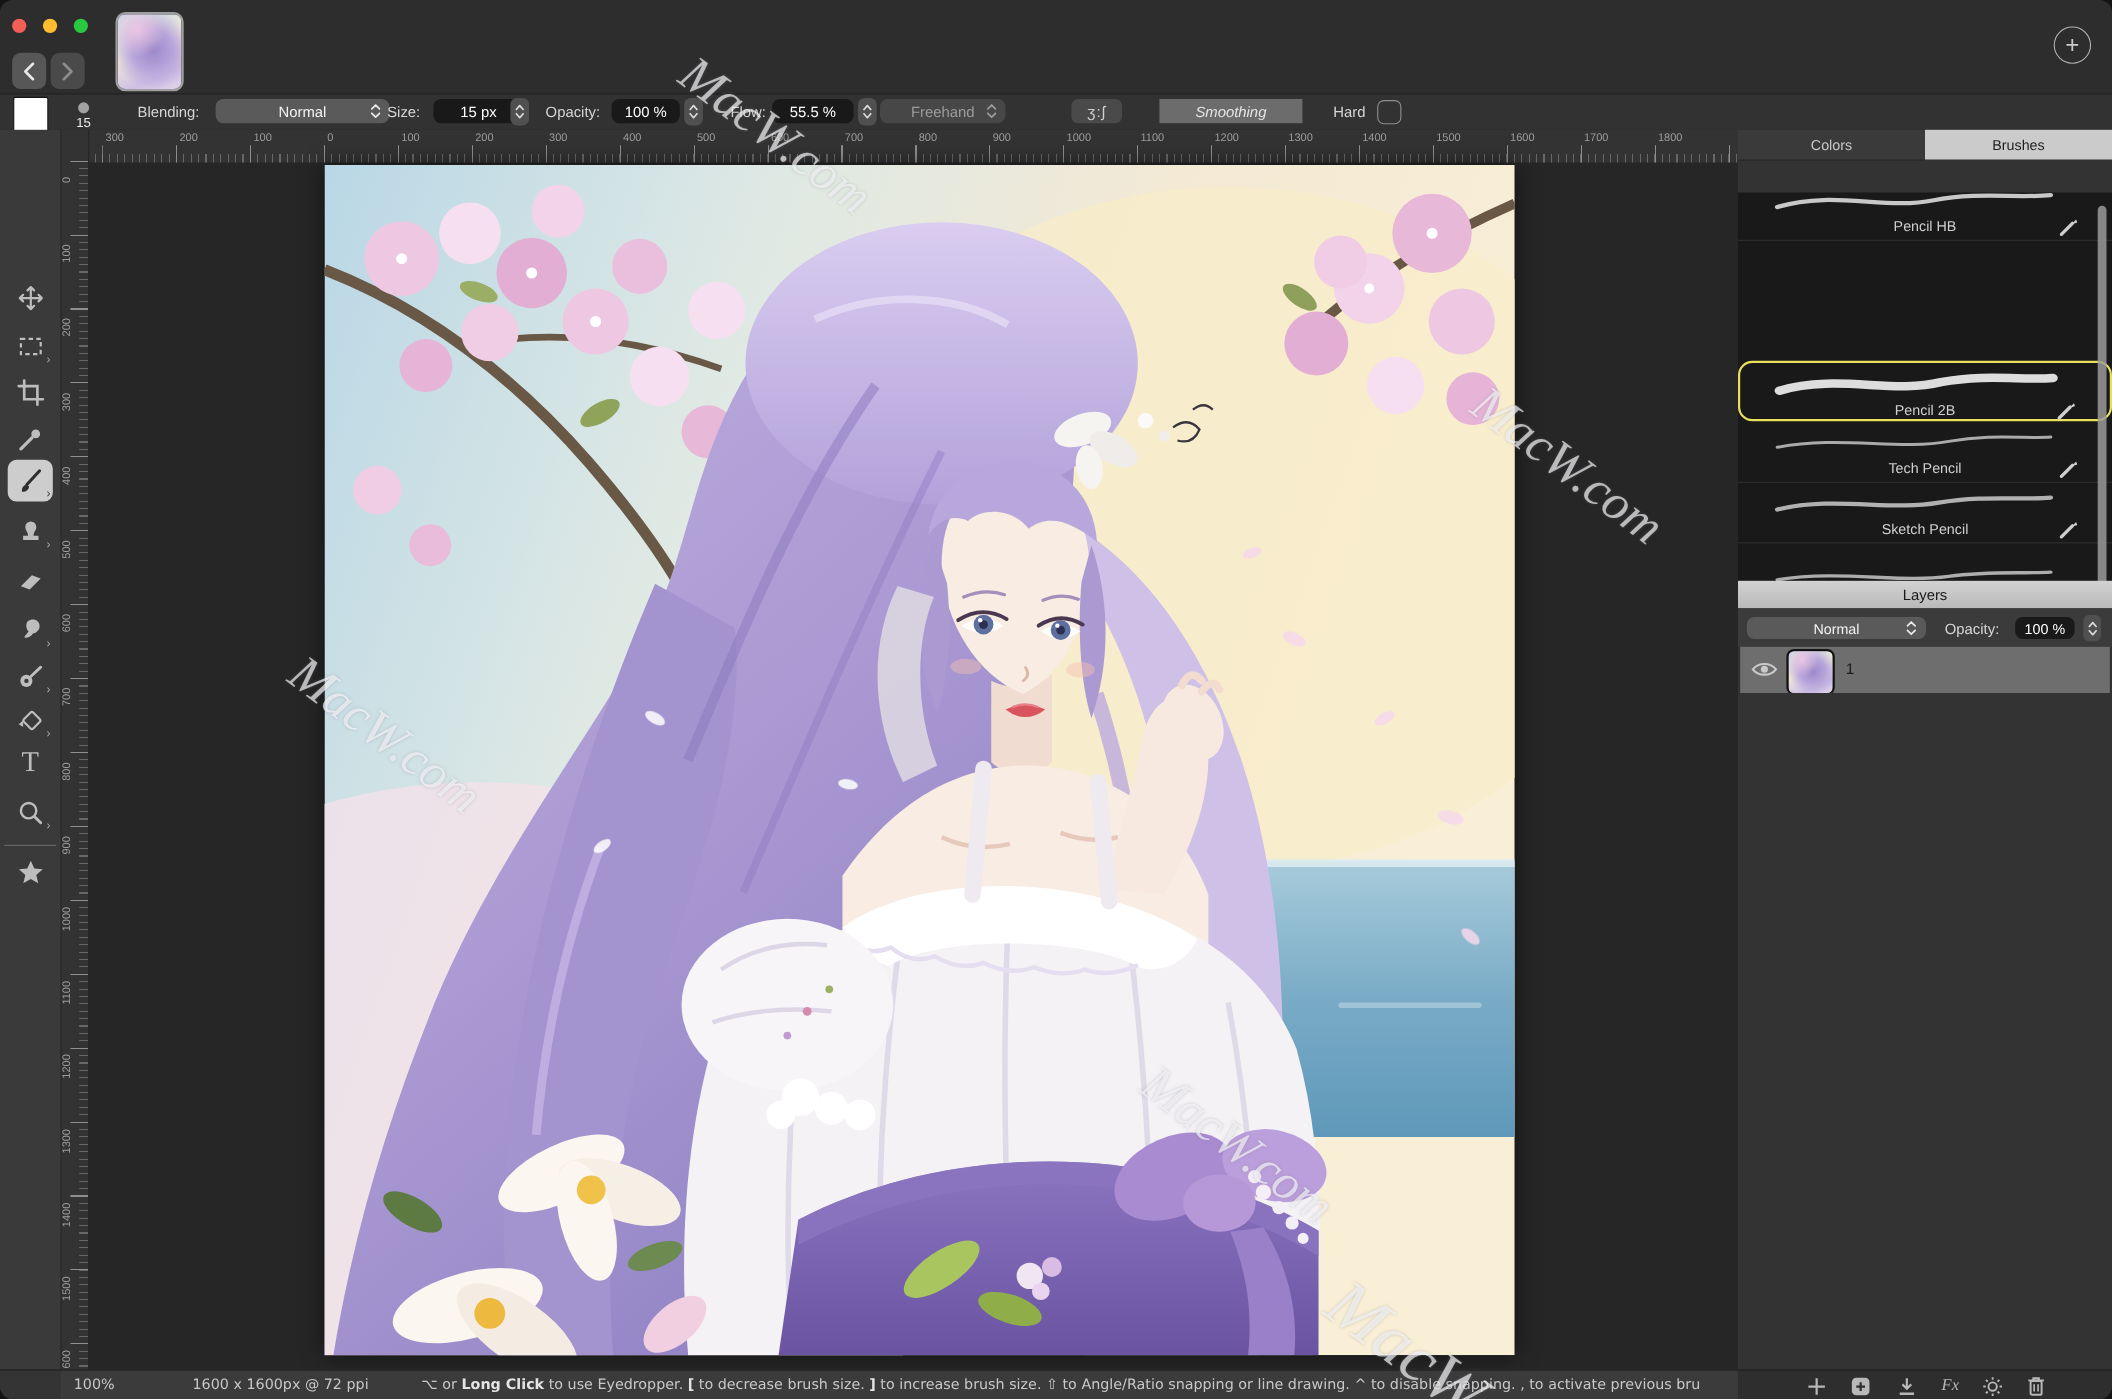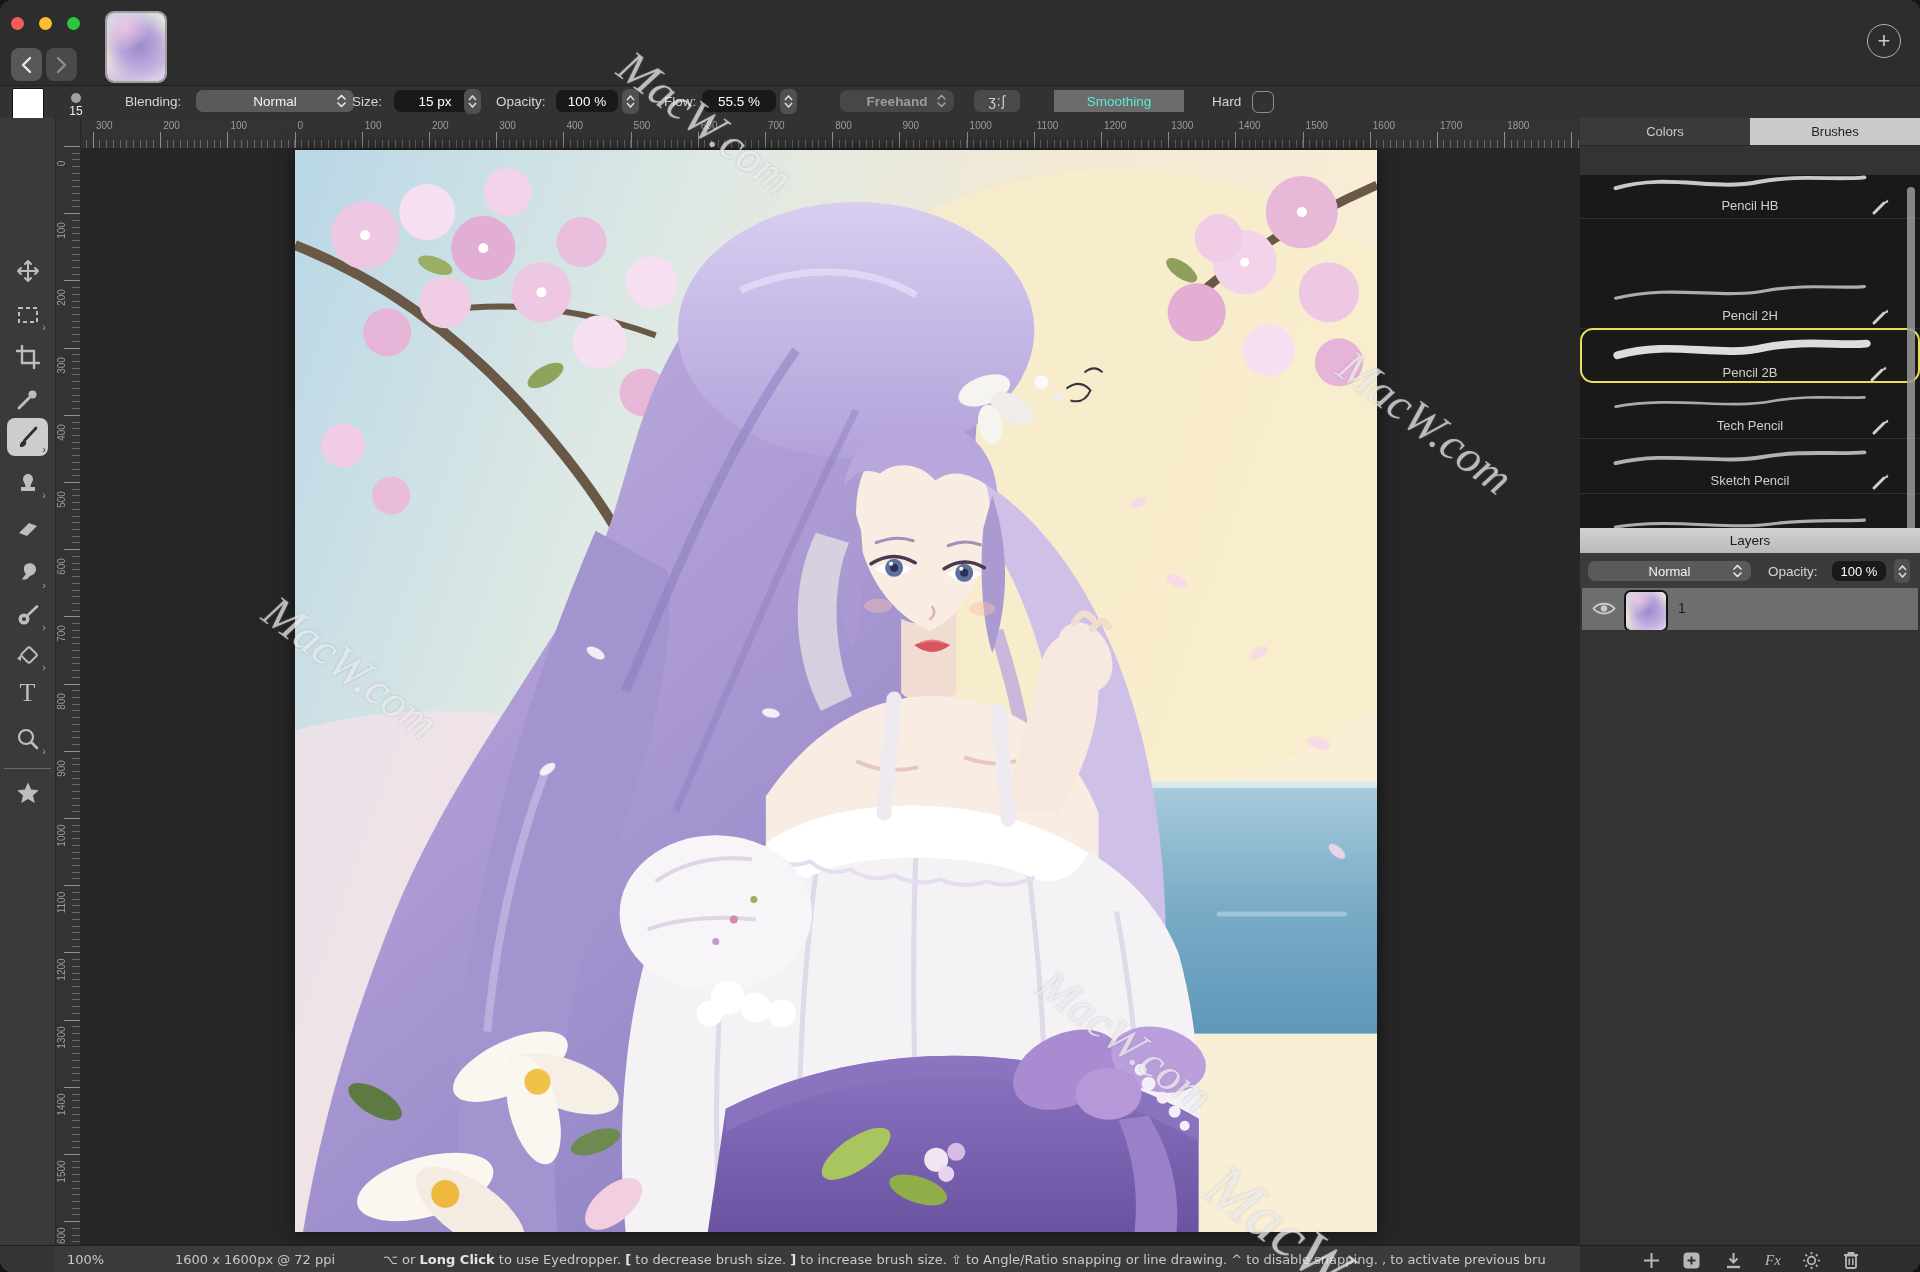--- a/index.html
+++ b/index.html
@@ -29,22 +29,22 @@
   .dropdown .dd-text{flex:1;text-align:center;}
   .dropdown.disabled{background:#474747;color:#9c9c9c;}
   .stepper{top:89px;width:17px;height:25px;background:#505050;border-radius:6px;display:flex;flex-direction:column;
     align-items:center;justify-content:center;gap:1px;}
   .chev{width:9px;height:6px;}
   #color-swatch{left:12px;top:88px;width:30px;height:30px;background:#fff;border:1px solid #151515;border-radius:2px;}
   #size-dot{left:71px;top:93px;width:10px;height:10px;border-radius:50%;background:#a2a2a2;}
   #size-dot-label{left:60px;top:104px;width:32px;text-align:center;font-size:12px;color:#ededed;}
   #smooth-curve-btn{left:974px;top:90px;width:46px;height:22px;background:#4a4a4a;border-radius:6px;color:#cfcfcf;
     font-size:14px;display:flex;align-items:center;justify-content:center;letter-spacing:1px;}
-  #smoothing-btn{left:1054px;top:90px;width:130px;height:22px;background:#6c6c6c;border-radius:0;color:#5eead4;
-    font-size:13.5px;display:flex;align-items:center;justify-content:center;}
+  #smoothing-btn{left:1054px;top:90px;width:130px;height:22px;background:#6c6c6c;border-radius:0;color:#e5e5e5;
+    font-size:13.5px;display:flex;align-items:center;justify-content:center;font-style:italic;}
   #hard-checkbox{left:1252px;top:91px;width:20px;height:20px;border:1.5px solid #8f8f8f;border-radius:6px;background:transparent;}
 
   
   #h-ruler{left:80px;top:118px;width:1500px;height:30px;background-color:#333;
     background-image:
       repeating-linear-gradient(90deg,#8f8f8f 0 1px,transparent 1px 67.2px),
       repeating-linear-gradient(90deg,#686868 0 1px,transparent 1px 6.72px);
     background-size:100% 16px,100% 8px;background-position:13px 100%,6px 100%;background-repeat:no-repeat;
     border-bottom:1px solid #262626;overflow:hidden;}
   #v-ruler{left:55px;top:118px;width:25px;height:1127px;background-color:#333;
@@ -185,21 +185,21 @@
   <div class="valuebox abs" style="left:702px;width:74px;">55.5 %</div>
   <div class="stepper abs" style="left:780px;">
     <svg class="chev" viewBox="0 0 9 6">
         <path d="M1,5 L4.5,1 L8,5" stroke="#ddd" stroke-width="1.5" fill="none"></path>
       </svg>
     <svg class="chev" viewBox="0 0 9 6">
         <path d="M1,1 L4.5,5 L8,1" stroke="#ddd" stroke-width="1.5" fill="none"></path>
       </svg>
   </div>
 
-  <div class="dropdown disabled abs" style="left:840px;width:114px;font-weight:bold;">
+  <div class="dropdown disabled abs" style="left:800px;width:114px;">
     <span class="dd-text">Freehand</span>
     <svg class="abs" style="right:8px;top:4px;" width="9" height="14" viewBox="0 0 9 14">
         <path d="M1,5 L4.5,1.5 L8,5 M1,9 L4.5,12.5 L8,9" stroke="#9c9c9c" stroke-width="1.6" fill="none" stroke-linecap="round" stroke-linejoin="round"></path>
       </svg>
   </div>
   <div id="smooth-curve-btn" class="abs">
       <span>ʒ:ʃ</span>
     </div>
   <div id="smoothing-btn" class="abs">Smoothing</div>
   <span class="tb-label abs" style="left:1212px;">Hard</span>
@@ -533,30 +533,20 @@
       <div class="brush-item" style="top:-12px;">
         <svg class="stroke" viewBox="0 0 300 44" preserveAspectRatio="none">
             <path d="M12,30 C70,10 120,34 170,22 C215,12 255,20 288,16" fill="none" stroke="#dcdcdc" stroke-width="5" stroke-linecap="round" opacity="0.9"></path>
           </svg>
         <span class="bname">Pencil HB</span>
         <svg class="picon" viewBox="0 0 20 20">
             <path d="M4,16 L14,6" stroke="#cfcfcf" stroke-width="3" stroke-linecap="round"></path>
             <path d="M14,6 l3.4,-3.4 l1,2.6 l-2.6,1 z" fill="#cfcfcf"></path>
           </svg>
       </div>
-      <div class="brush-item" style="top:98px;">
-        <svg class="stroke" viewBox="0 0 300 44" preserveAspectRatio="none">
-            <path d="M12,30 C75,12 130,32 180,20 C225,11 260,18 288,15" fill="none" stroke="#c8c8c8" stroke-width="4" stroke-linecap="round" opacity="0.85"></path>
-          </svg>
-        <span class="bname">Pencil 2H</span>
-        <svg class="picon" viewBox="0 0 20 20">
-            <path d="M4,16 L14,6" stroke="#cfcfcf" stroke-width="3" stroke-linecap="round"></path>
-            <path d="M14,6 l3.4,-3.4 l1,2.6 l-2.6,1 z" fill="#cfcfcf"></path>
-          </svg>
-      </div>
       <div class="brush-item selected" style="top:153px;">
         <svg class="stroke" viewBox="0 0 300 44" preserveAspectRatio="none">
             <path d="M12,30 C70,10 125,34 175,20 C220,10 258,18 288,15" fill="none" stroke="#e8e8e8" stroke-width="10" stroke-linecap="round" opacity="0.95"></path>
           </svg>
         <span class="bname">Pencil 2B</span>
         <svg class="picon" viewBox="0 0 20 20">
             <path d="M4,16 L14,6" stroke="#cfcfcf" stroke-width="3" stroke-linecap="round"></path>
             <path d="M14,6 l3.4,-3.4 l1,2.6 l-2.6,1 z" fill="#cfcfcf"></path>
           </svg>
       </div>

